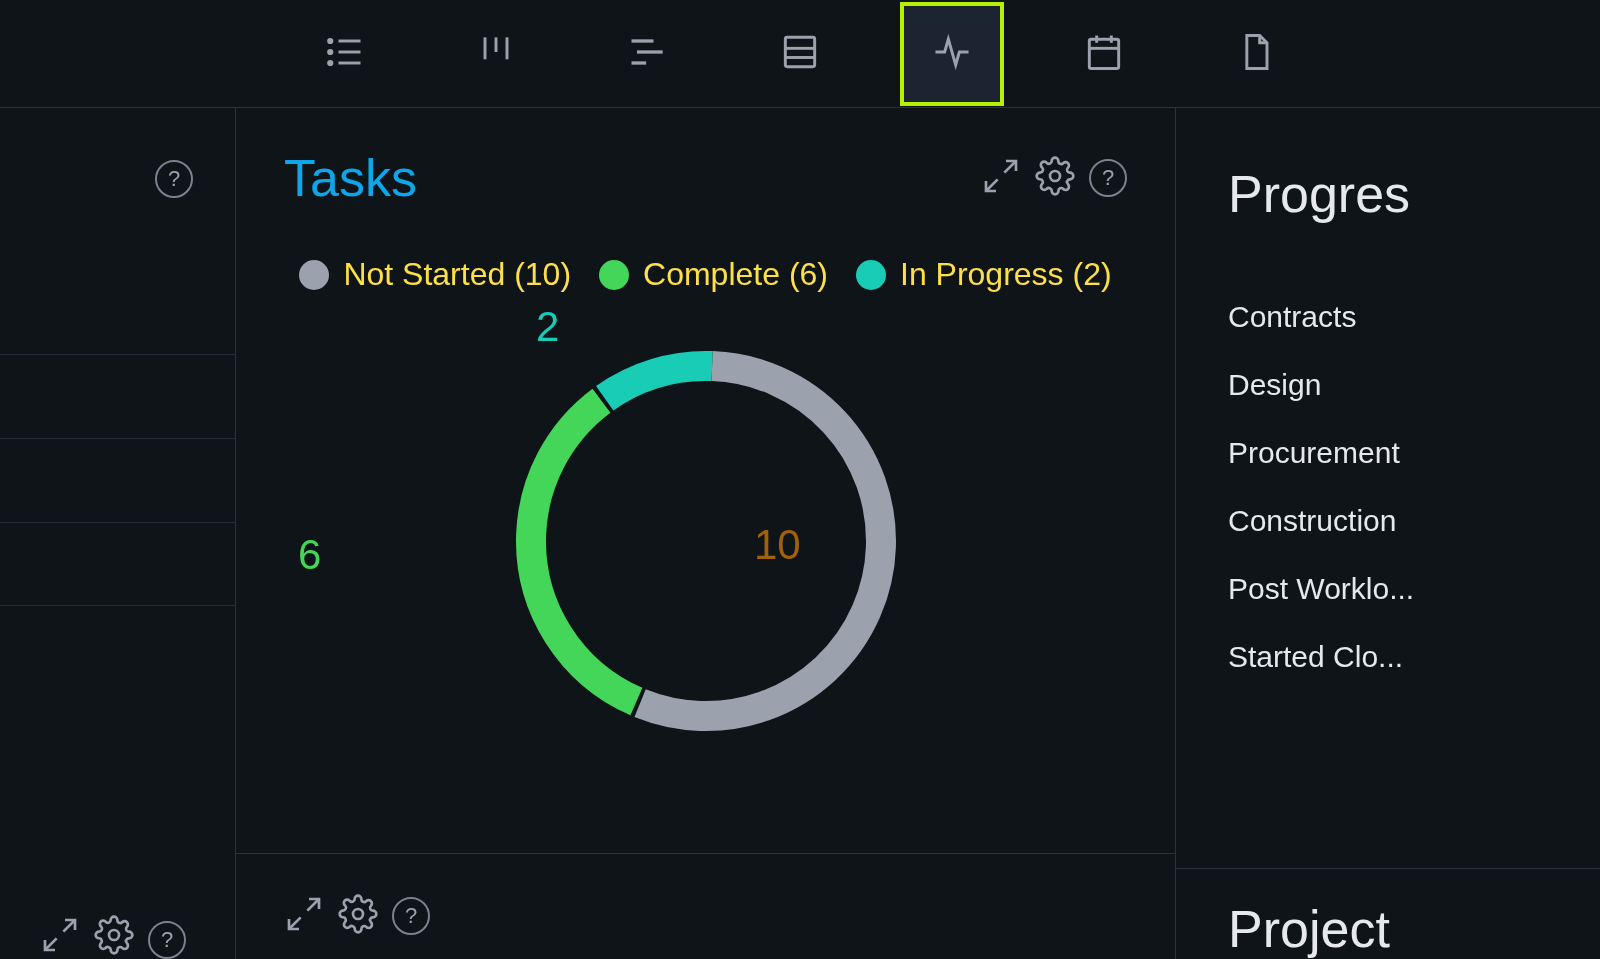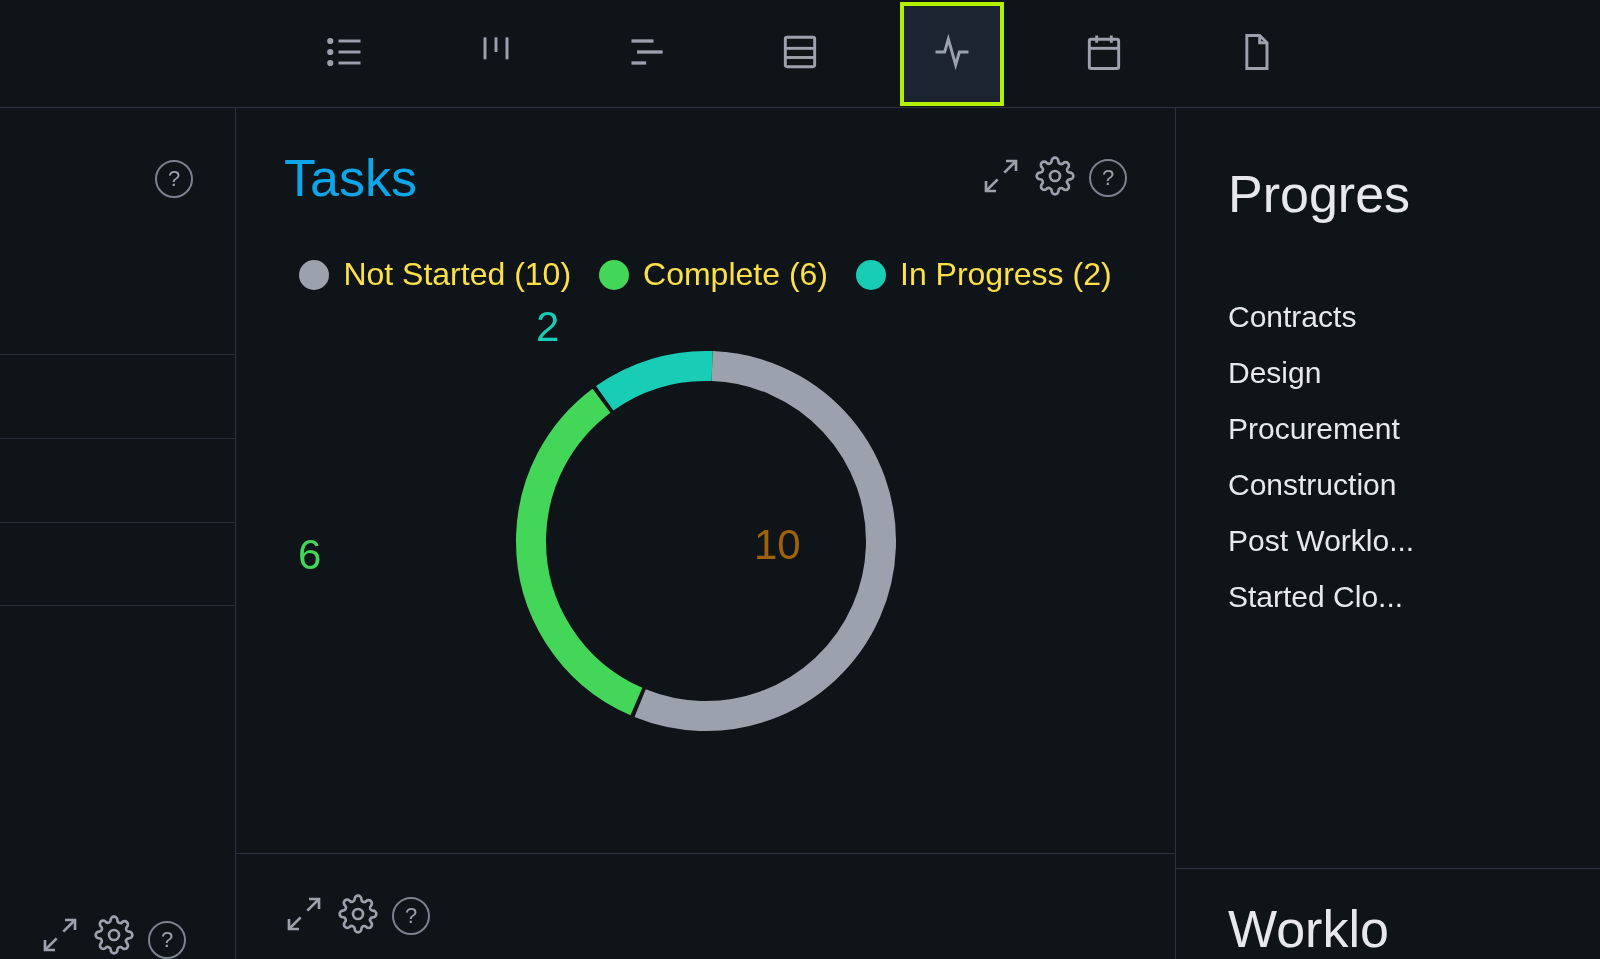--- a/index.html
+++ b/index.html
@@ -140,21 +140,21 @@
     font-size: 52px;
     font-weight: 500;
     color: #e6e8eb;
     margin-top: 26px;
     white-space: nowrap;
   }
   .right-list {
     margin-top: 76px;
     display: flex;
     flex-direction: column;
-    gap: 22px;
+    gap: 34px;
   }
   .right-item {
     font-size: 30px;
     color: #e6e8eb;
     white-space: nowrap;
   }
   .bottom-left-actions {
     position: absolute;
     bottom: 0;
     left: 40px;
@@ -371,17 +371,17 @@
     <div class="right-list">
       <div class="right-item">Contracts</div>
       <div class="right-item">Design</div>
       <div class="right-item">Procurement</div>
       <div class="right-item">Construction</div>
       <div class="right-item">Post Worklo...</div>
       <div class="right-item">Started Clo...</div>
     </div>
     <div class="right-bottom">
       <div style="height:1px;background:#2a3240;margin-left:-52px;"></div>
-      <div class="right-title" style="margin-top:30px;">Worklo</div>
+      <div class="right-title" style="margin-top:30px;">Project</div>
     </div>
   </div>
 
 </div>
 
 </body></html>

